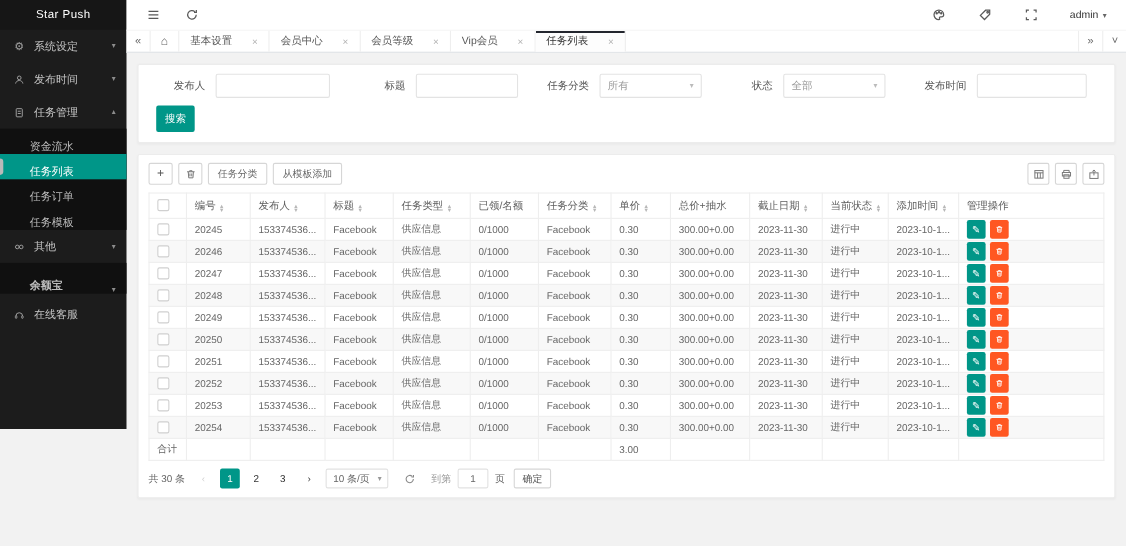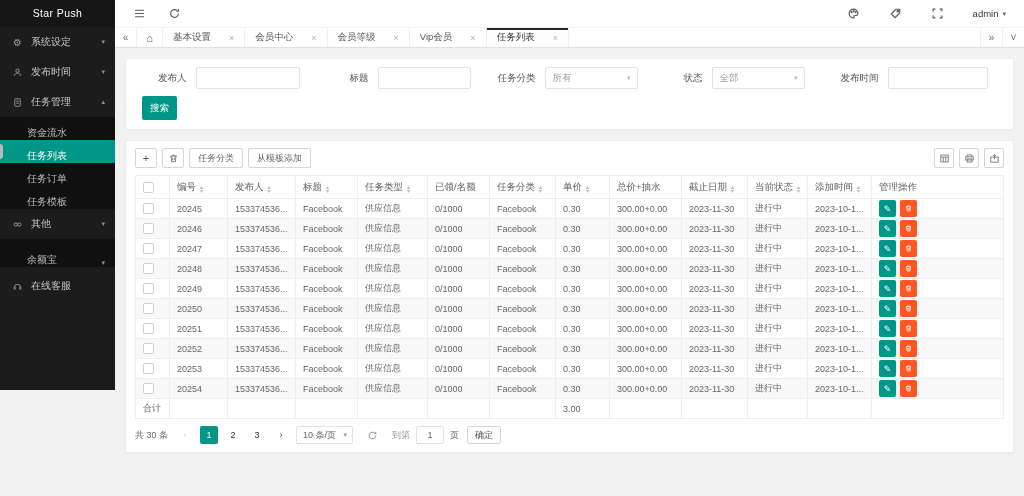--- a/index.html
+++ b/index.html
@@ -11,21 +11,21 @@
   .logo { height:27px; line-height:27px; text-align:center; color:#fff; font-size:10.5px; letter-spacing:.4px; background:#161616; }
   .nav-item { height:30px; display:flex; align-items:center; padding:0 10px 0 11px; cursor:pointer; position:relative; }
   .nav-item .nico { width:13px; font-size:10px; color:#9e9e9e; display:inline-flex; justify-content:center; }
   .nav-item .nico svg { width:11px; height:11px; stroke:#9e9e9e; fill:none; stroke-width:1.3; }
   .nav-item .nlabel { margin-left:7px; font-size:10px; }
   .ncaret { margin-left:auto; font-size:7px; color:#8d8d8d; }
   .submenu { background:#101010; }
   .sub-item { height:23px; display:flex; align-items:flex-end; padding-left:27px; font-size:10px; color:#bdbdbd; cursor:pointer; position:relative; }
   .sub-item.active { background:#009688; color:#fff; }
   .sub-item.active::before { content:""; position:absolute; left:0; top:4px; width:3px; height:15px; background:#b9b9b9; border-radius:0 3px 3px 0; }
-  .sub-item.tall { height:28px; padding-right:10px; }
+  .sub-item.tall { height:28px; padding-right:10px;font-weight:bold; }
   .sub-item .ncaret { margin-left:auto; }
 
   
   .main { flex:1; display:flex; flex-direction:column; min-width:0; }
 
   .topbar { height:28px; background:#fff; display:flex; align-items:center; border-bottom:1px solid #f3f3f3; }
   .tb-icon { display:inline-flex; align-items:center; justify-content:center; cursor:pointer; color:#555; }
   .tb-icon svg { width:13px; height:13px; stroke:#595959; fill:none; stroke-width:1.4; }
   .tb-left { display:flex; gap:22px; margin-left:18px; }
   .tb-right { margin-left:auto; display:flex; align-items:center; gap:29px; margin-right:18px; }

